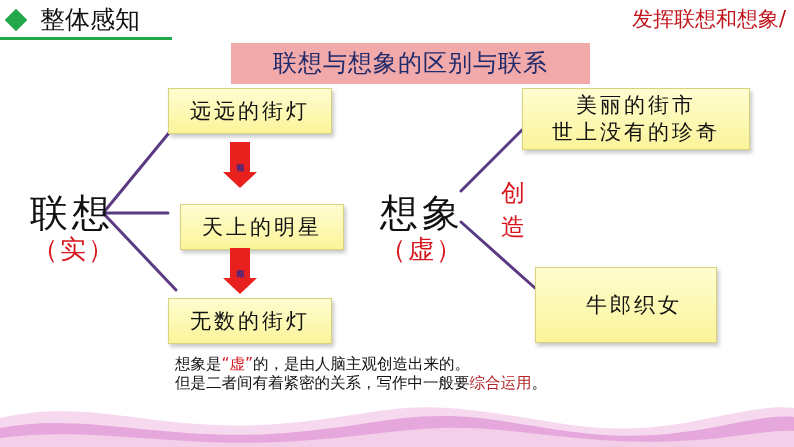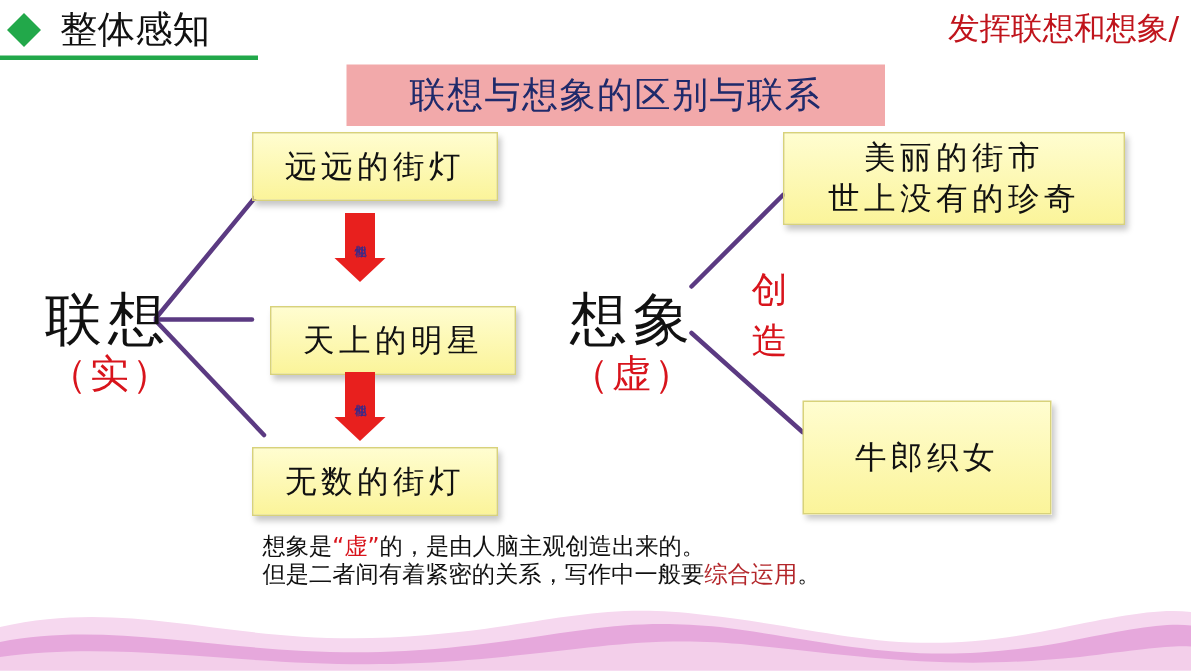--- a/index.html
+++ b/index.html
@@ -88,20 +88,20 @@
 <div class="abs create" style="left:498px;top:176px;">
   <div>创</div>
   <div>造</div>
 </div>
 
 <div class="abs box" style="left:522px;top:88px;width:226px;height:60px;line-height:27px;">
   <span>美丽的街市</span>
   <span>世上没有的珍奇</span>
 </div>
 
-<div class="abs box" style="left:535px;top:267px;width:164px;height:74px;line-height:31px;">
+<div class="abs box" style="left:535px;top:267px;width:164px;height:74px;line-height:31px;padding-left:16px;">
   <span>牛郎织女</span>
 </div>
 
 <div class="abs notes">
   <div><span>想象是</span><span class="red">“虚”</span><span>的，是由人脑主观创造出来的。</span></div>
   <div><span>但是二者间有着紧密的关系，写作中一般要</span><span class="darkred">综合运用</span><span>。</span></div>
 </div>
 
 </body></html>

